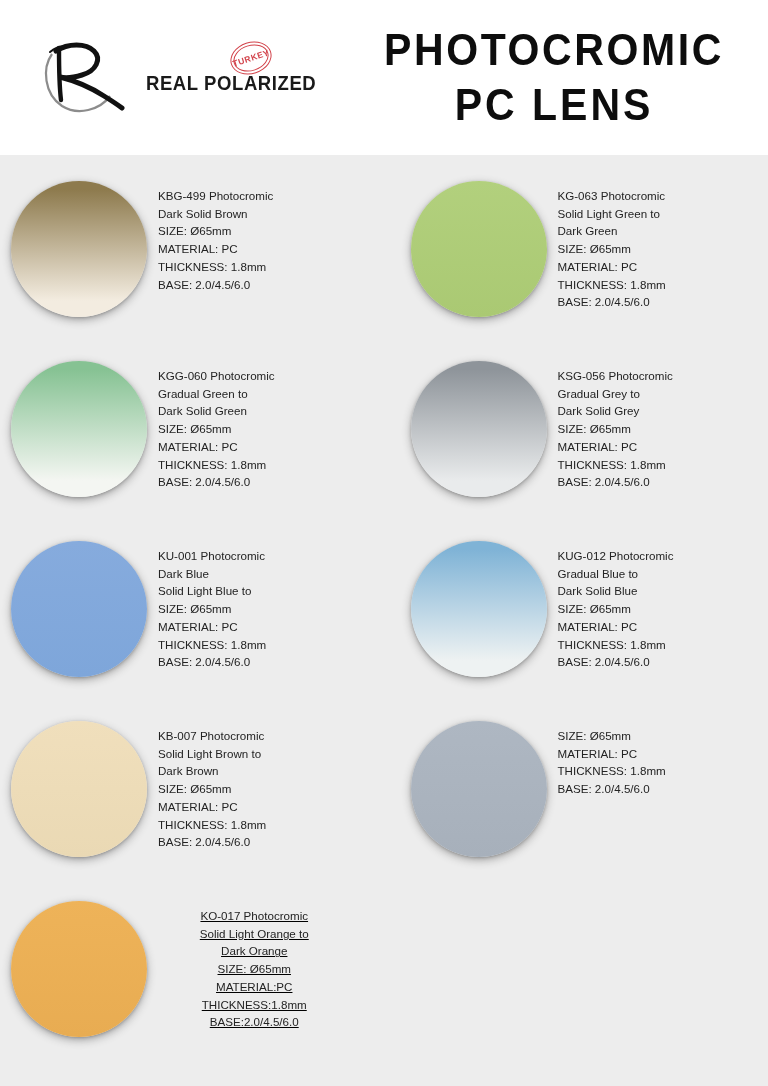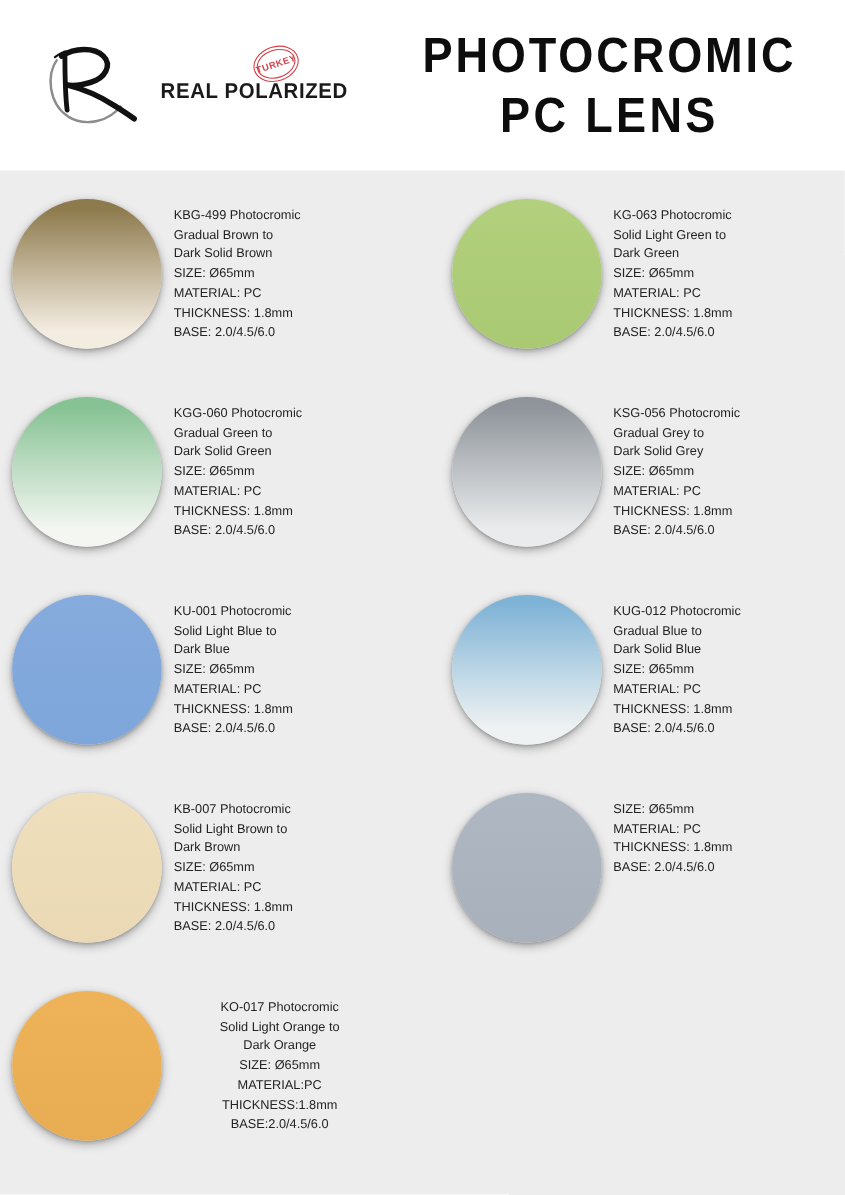--- a/index.html
+++ b/index.html
@@ -119,20 +119,21 @@
   }
 
   .row {
     display: flex;
     height: 180px;
     gap: 31px;
   }
 
   .row.last {
     height: 190px;
+    text-decoration: underline;
   }
 
   .cell {
     width: 384px;
     display: flex;
     align-items: flex-start;
     padding-top: 6px;
   }
 
   .lens-wrap {
@@ -203,21 +204,20 @@
 </div>
 
 <div class="catalog" id="catalog">
     <div class="row">
       <div class="cell">
         <div class="lens-wrap">
           <div class="lens" style="background: linear-gradient(rgb(141, 122, 77) 0%, rgb(141, 122, 77) 6%, rgb(243, 236, 224) 88%, rgb(243, 236, 224) 100%);"></div>
         </div>
         <div class="spec">
           <div class="line">KBG-499  Photocromic</div>
-          <div class="line">Gradual Brown to</div>
           <div class="line">Dark Solid Brown</div>
           <div class="line">SIZE: Ø65mm</div>
           <div class="line">MATERIAL: PC</div>
           <div class="line">THICKNESS: 1.8mm</div>
           <div class="line">BASE: 2.0/4.5/6.0</div>
         </div>
       </div>
       <div class="cell">
         <div class="lens-wrap">
           <div class="lens" style="background: linear-gradient(rgb(178, 208, 125), rgb(170, 201, 115));"></div>
@@ -263,22 +263,22 @@
         </div>
       </div>
     </div>
     <div class="row">
       <div class="cell">
         <div class="lens-wrap">
           <div class="lens" style="background: linear-gradient(rgb(134, 171, 221), rgb(126, 166, 218));"></div>
         </div>
         <div class="spec">
           <div class="line">KU-001 Photocromic</div>
+          <div class="line">Dark Blue</div>
           <div class="line">Solid Light Blue to</div>
-          <div class="line">Dark Blue</div>
           <div class="line">SIZE: Ø65mm</div>
           <div class="line">MATERIAL: PC</div>
           <div class="line">THICKNESS: 1.8mm</div>
           <div class="line">BASE: 2.0/4.5/6.0</div>
         </div>
       </div>
       <div class="cell">
         <div class="lens-wrap">
           <div class="lens" style="background: linear-gradient(rgb(127, 179, 214) 0%, rgb(127, 179, 214) 6%, rgb(238, 242, 242) 88%, rgb(238, 242, 242) 100%);"></div>
         </div>

